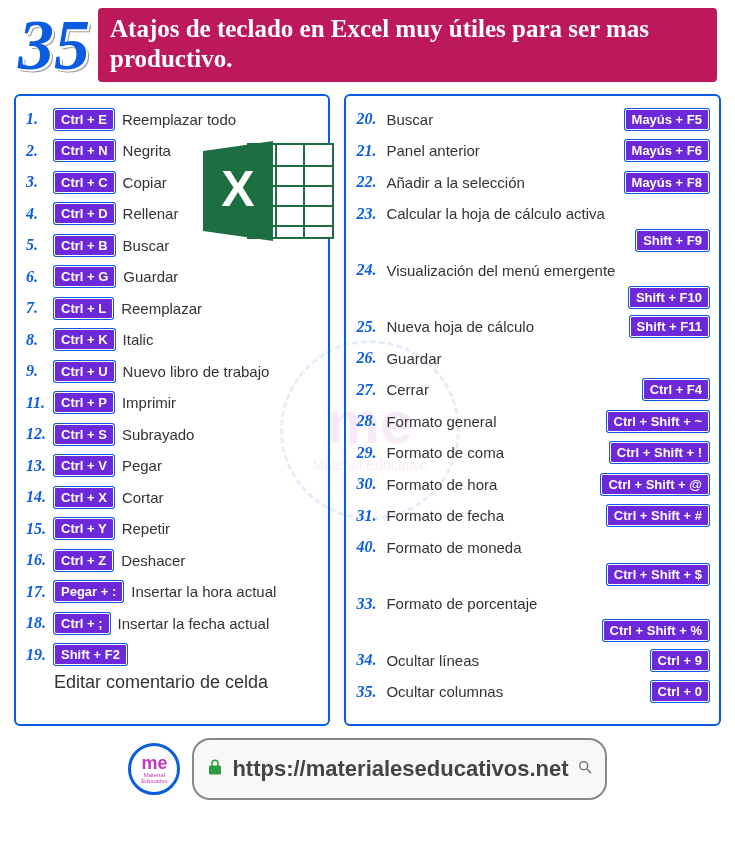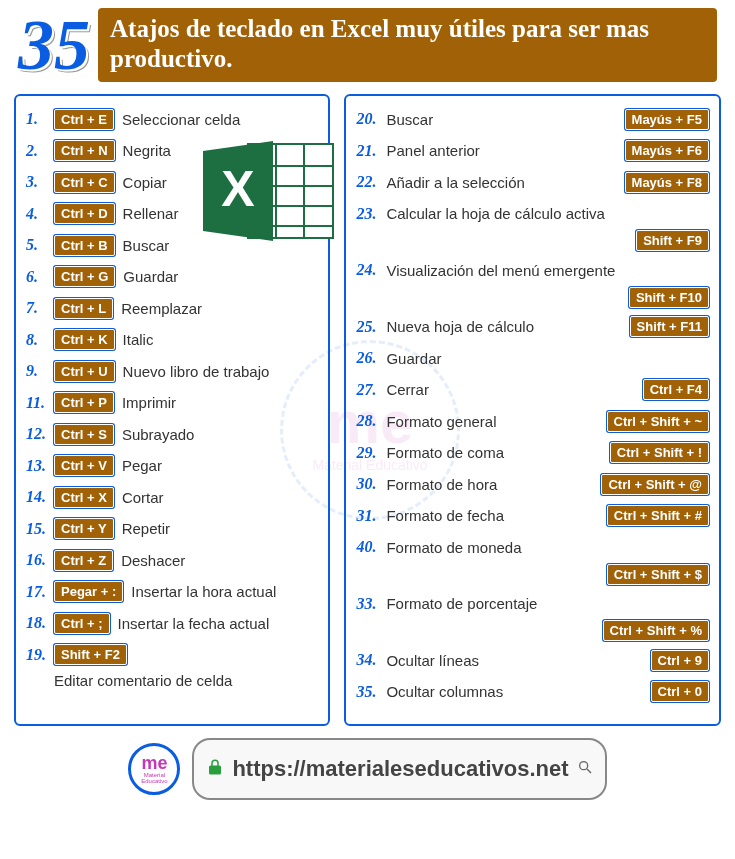--- a/index.html
+++ b/index.html
@@ -20,21 +20,21 @@
   .big-number {
     font-size: 72px;
     font-weight: bold;
     color: #0a5de0;
     font-style: italic;
     font-family: "Comic Sans MS", cursive;
     line-height: 0.9;
     text-shadow: 2px 2px 0 #fff, 3px 3px 0 #999;
   }
   .title-text {
-    background: #a16207;
+    background: #be185d;
     color: #fff;
     font-size: 25px;
     font-weight: bold;
     padding: 6px 14px 8px 12px;
     border-radius: 4px;
     line-height: 1.2;
     font-family: "Comic Sans MS", cursive;
     flex: 1;
   }
   .columns {
@@ -59,38 +59,38 @@
   .row .num {
     width: 28px;
     font-family: "Comic Sans MS", cursive;
     font-style: italic;
     color: #0a5de0;
     font-weight: bold;
     font-size: 16px;
     text-align: left;
   }
   .key {
-    background: #a16207;
+    background: #6d28d9;
     color: #fff;
     font-weight: bold;
     font-size: 13px;
     padding: 2px 6px;
     border-radius: 2px;
     border: 1.5px solid #fff;
     box-shadow: 0 0 0 1px #0a5de0;
     white-space: nowrap;
   }
   .desc {
     color: #333;
     font-size: 15px;
     margin-left: 8px;
   }
   .indent-desc {
     color: #333;
-    font-size: 15px;
+    font-size: 18px;
     margin-left: 28px;
     margin-top: -2px;
     line-height: 1.3;
   }
   .excel-icon {
     position: absolute;
     right: -10px;
     top: 40px;
     width: 140px;
     height: 110px;
@@ -186,21 +186,21 @@
         <line x1="78" y1="8" x2="78" y2="102" stroke="#1d6f42" stroke-width="2"></line>
         <line x1="106" y1="8" x2="106" y2="102" stroke="#1d6f42" stroke-width="2"></line>
         <polygon points="5,15 75,5 75,105 5,95" fill="#1d6f42"></polygon>
         <text x="40" y="70" font-size="50" font-weight="bold" fill="#fff" text-anchor="middle" font-family="Arial">X</text>
       </svg>
     </div>
     <div id="left-rows">
         <div class="row">
           <span class="num">1.</span>
           <span class="key">Ctrl + E</span>
-          <span class="desc">Seleccionar celda</span>
+          <span class="desc">Reemplazar todo</span>
         </div>
         <div class="row">
           <span class="num">2.</span>
           <span class="key">Ctrl + N</span>
           <span class="desc">Negrita</span>
         </div>
         <div class="row">
           <span class="num">3.</span>
           <span class="key">Ctrl + C</span>
           <span class="desc">Copiar</span>

